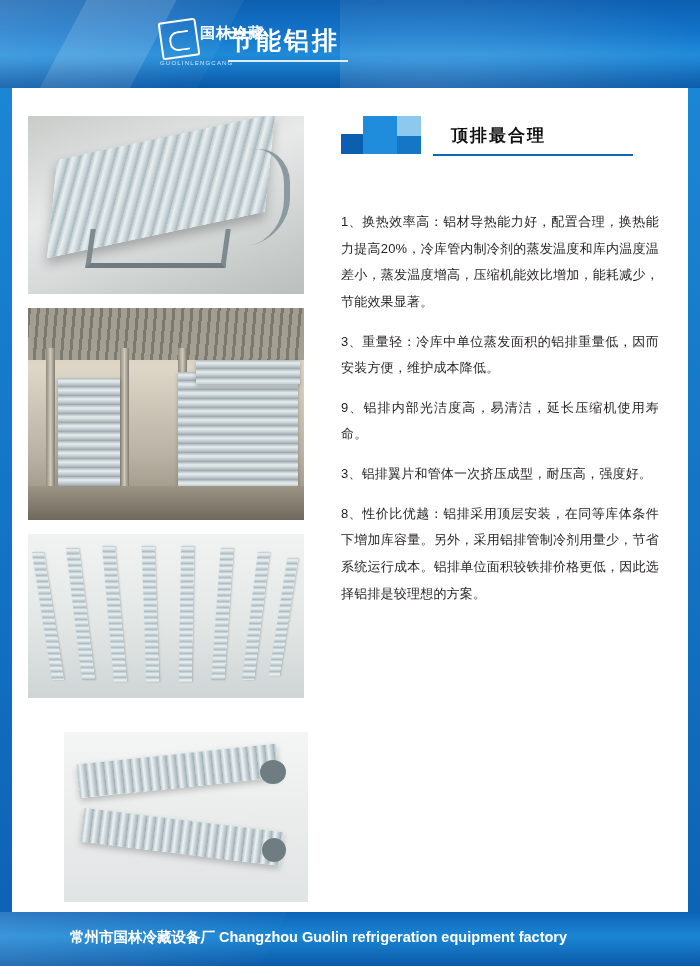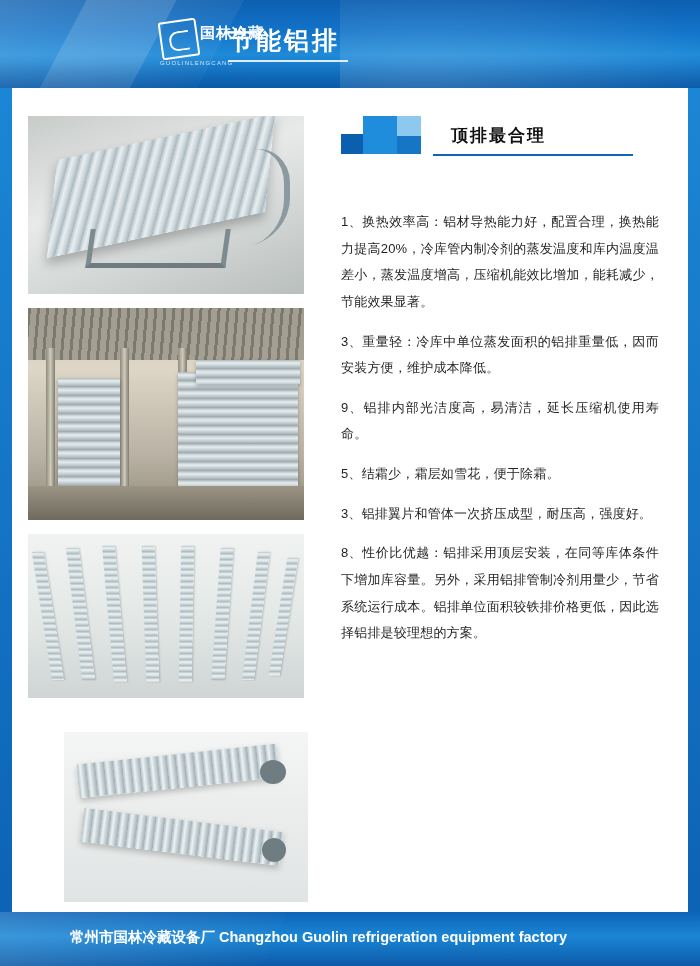--- a/index.html
+++ b/index.html
@@ -406,21 +406,20 @@
     <div class="sq sq-c"></div>
     <div class="sq sq-d"></div>
     <div class="section-title">顶排最合理</div>
     <div class="section-rule"></div>
   </div>
 
   <div class="adv-list">
     <p class="adv-item">1、换热效率高：铝材导热能力好，配置合理，换热能力提高20%，冷库管内制冷剂的蒸发温度和库内温度温差小，蒸发温度增高，压缩机能效比增加，能耗减少，节能效果显著。</p>
     <p class="adv-item">3、重量轻：冷库中单位蒸发面积的铝排重量低，因而安装方便，维护成本降低。</p>
     <p class="adv-item">9、铝排内部光洁度高，易清洁，延长压缩机使用寿命。</p>
-    <p class="adv-item">5、结霜少，霜层如雪花，便于除霜。</p>
     <p class="adv-item">3、铝排翼片和管体一次挤压成型，耐压高，强度好。</p>
     <p class="adv-item">8、性价比优越：铝排采用顶层安装，在同等库体条件下增加库容量。另外，采用铝排管制冷剂用量少，节省系统运行成本。铝排单位面积较铁排价格更低，因此选择铝排是较理想的方案。</p>
   </div>
 
   <div class="footer">
     <div class="footer-swoosh"></div>
     <div class="footer-text">常州市国林冷藏设备厂 Changzhou  Guolin refrigeration equipment factory</div>
   </div>
 
 </div>

